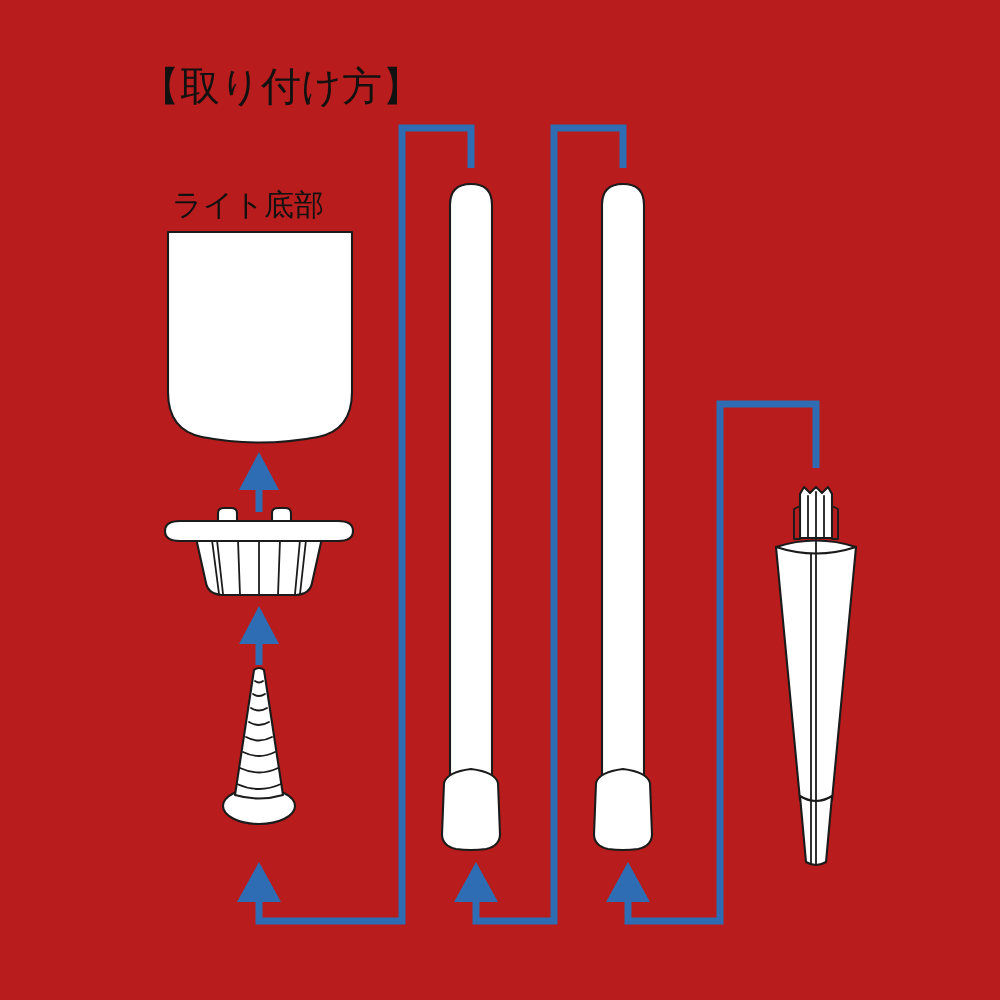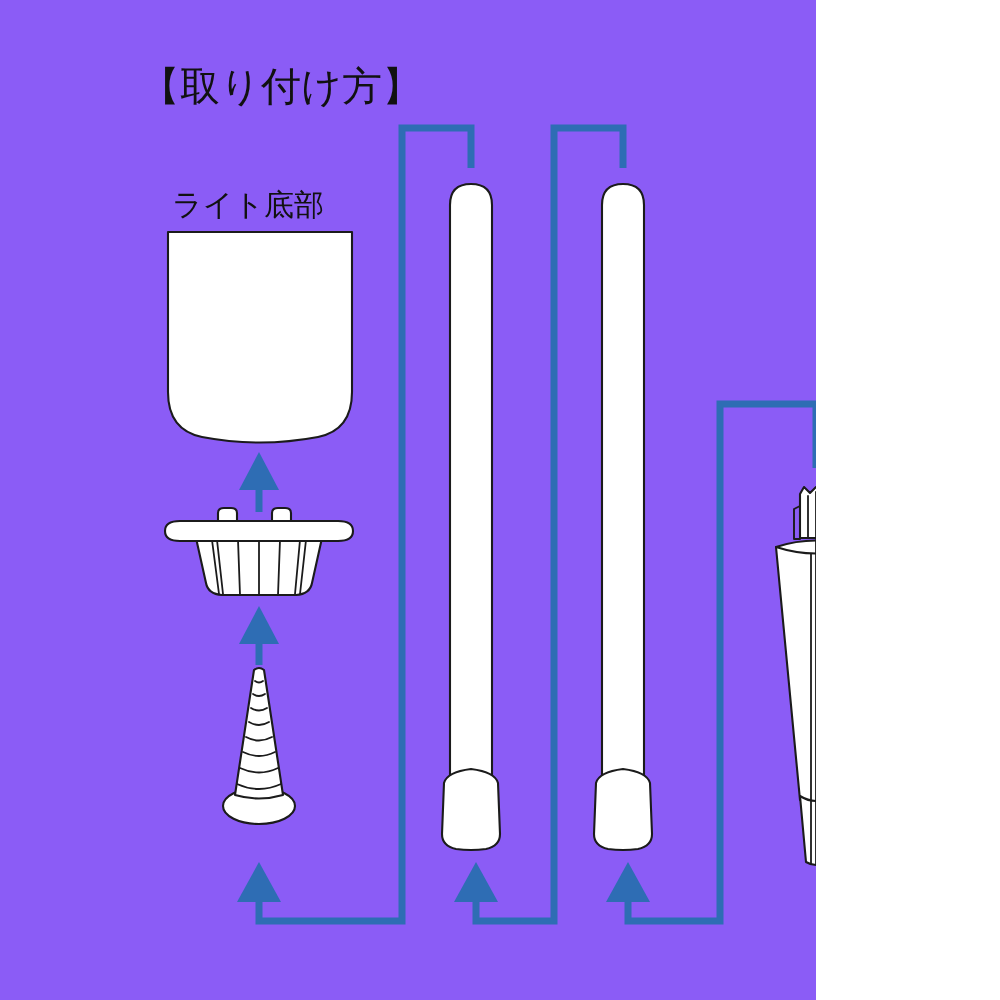--- a/index.html
+++ b/index.html
@@ -6,23 +6,23 @@
   html, body {
     margin: 0;
     padding: 0;
     background: #ffffff;
   }
   body {
     font-family: "Liberation Sans", "DejaVu Sans", sans-serif;
   }
   #stage {
     position: relative;
-    width: 816px;
+    width: 1000px;
     height: 1000px;
-    background: #8b5cf6;
+    background: #b91c1c;
     overflow: hidden;
   }
   #diagram {
     position: absolute;
     left: 0;
     top: 0;
     width: 1000px;
     height: 1000px;
   }
   .title-text {

